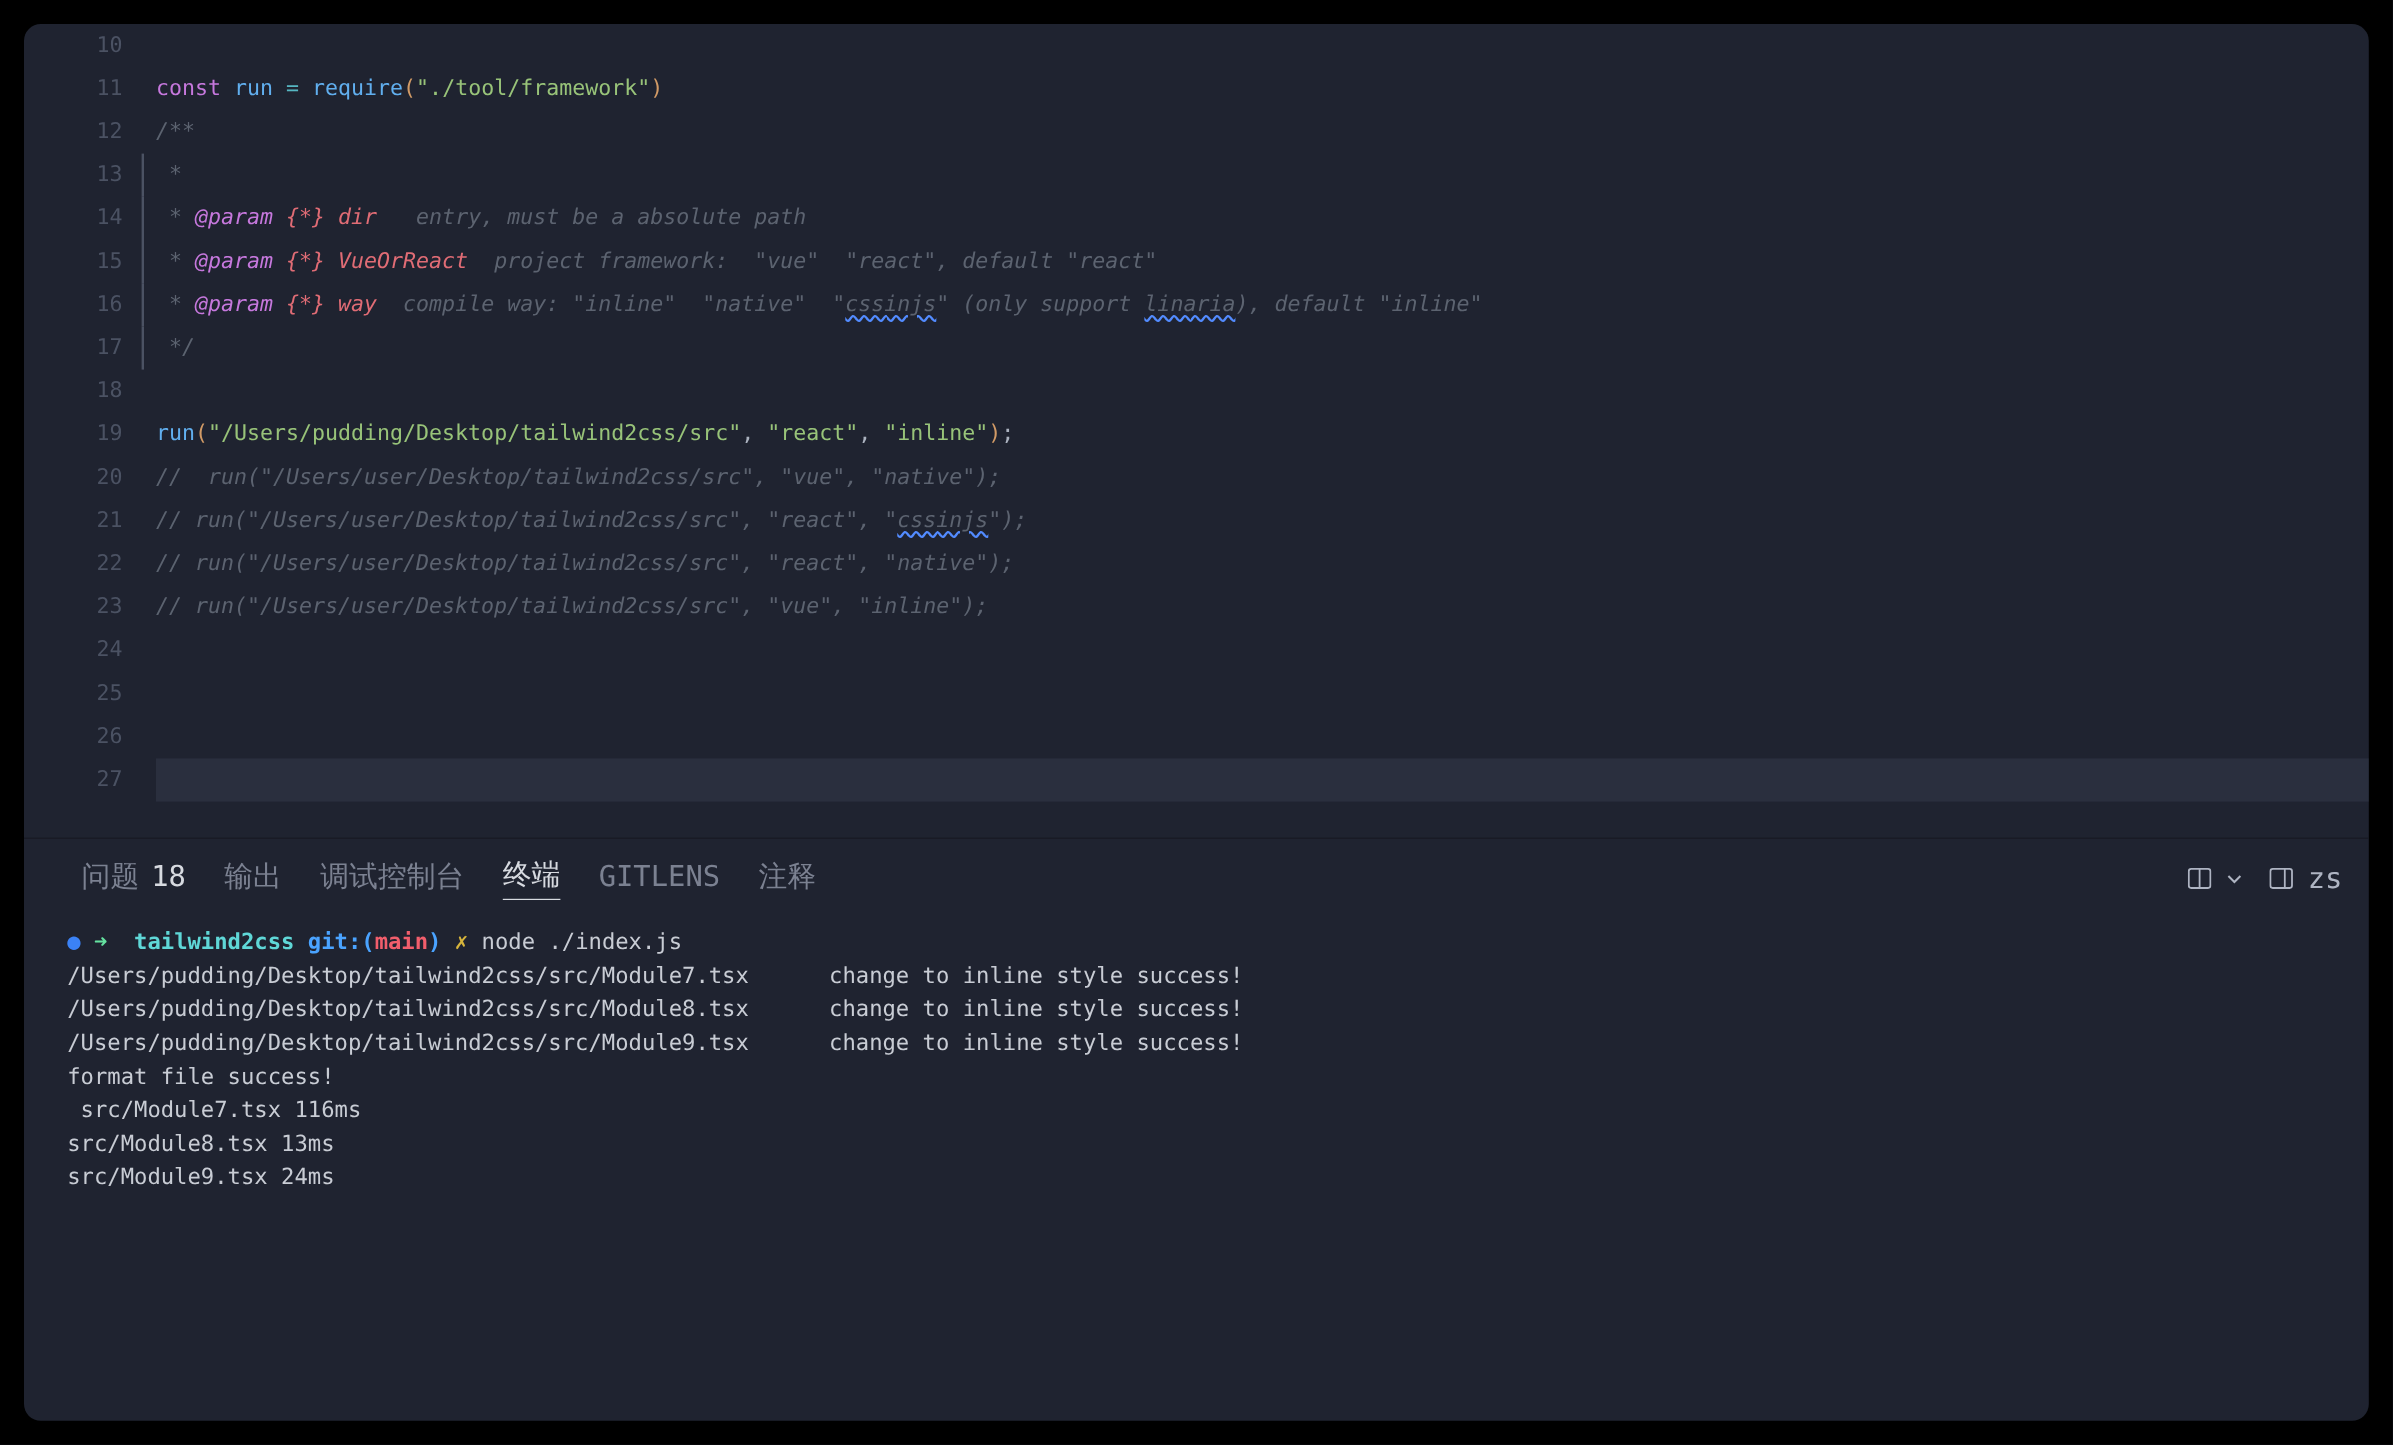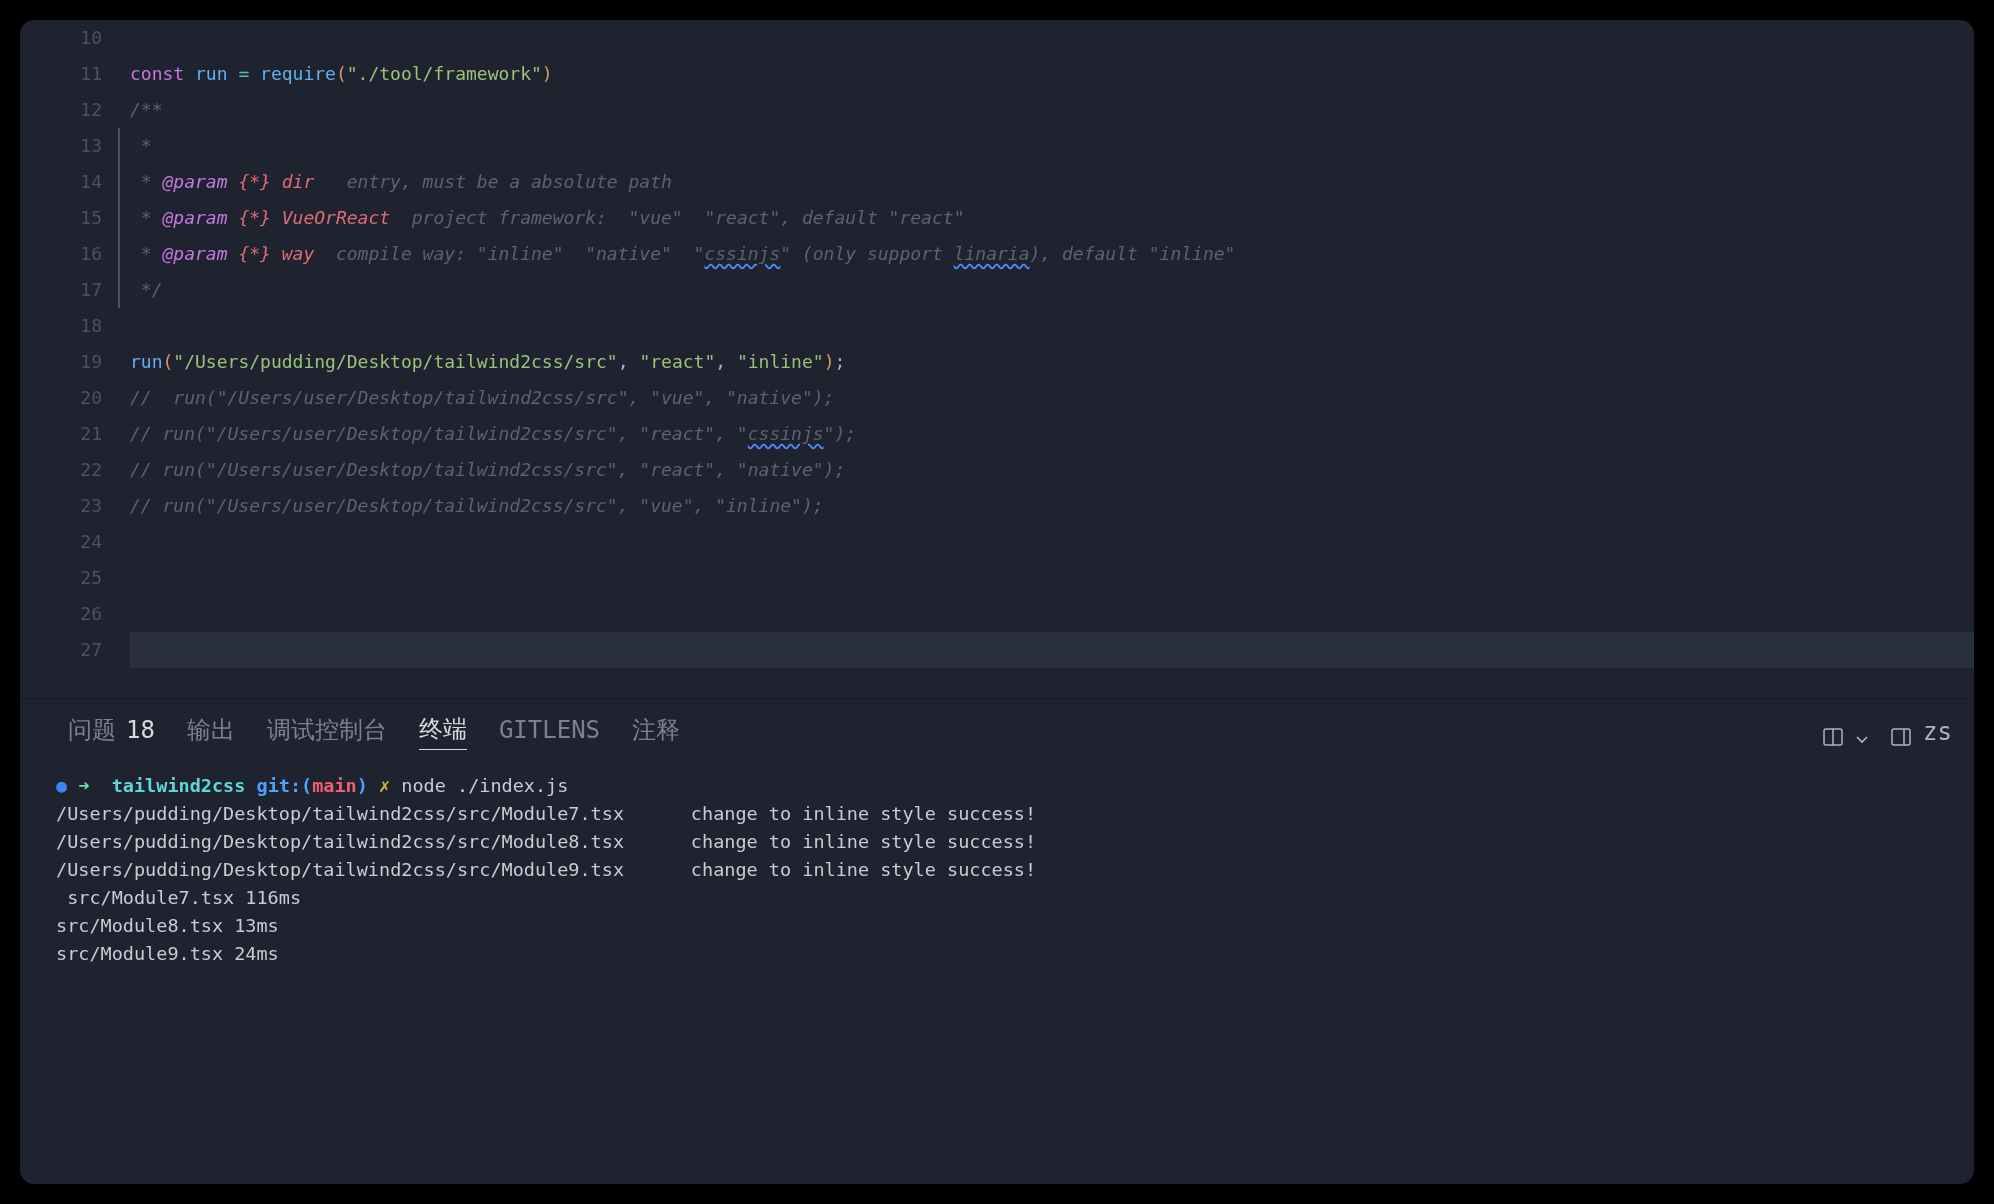--- a/index.html
+++ b/index.html
@@ -71,21 +71,21 @@
   align-items: center;
   gap: 32px;
   padding: 14px 22px 10px 48px;
   color: #7b8191;
   font-size: 24px;
 }
 .tabs .tab { display: flex; align-items: center; gap: 10px; cursor: pointer; padding-bottom: 4px; }
 .tabs .tab.active { color: #d7dae0; border-bottom: 1.5px solid #d7dae0; }
 .tabs .badge { color: #d7dae0; }
 .tabs .spacer { flex: 1; }
-.panel-icons { display: flex; gap: 12px; align-items: flex-end; color: #aeb4c2; }
+.panel-icons { display: flex; gap: 12px; align-items: center; color: #aeb4c2; }
 .panel-icons .ico { display:inline-flex; align-items:center; cursor:pointer; }
 
 .terminal {
   padding: 12px 6px 20px 36px;
   color: #c8ccd4;
   font-size: 18.5px;
   line-height: 28px;
 }
 .term-line { white-space: pre; }
 .dot-blue { color:#3b82f6; }
@@ -201,20 +201,21 @@
         </span>
         <span>zs</span>
       </div>
     </div>
 
     <div class="terminal">
       <div class="term-line"><span class="dot-blue">●</span> <span class="arrow">➜</span>  <span class="dir">tailwind2css</span> <span class="gittxt">git:(</span><span class="branch">main</span><span class="gittxt">)</span> <span class="x">✗</span> <span>node ./index.js</span></div>
       <div class="term-line">/Users/pudding/Desktop/tailwind2css/src/Module7.tsx      change to inline style success!</div>
       <div class="term-line">/Users/pudding/Desktop/tailwind2css/src/Module8.tsx      change to inline style success!</div>
       <div class="term-line">/Users/pudding/Desktop/tailwind2css/src/Module9.tsx      change to inline style success!</div>
+      <div class="term-line">format file success!</div>
       <div class="term-line"> src/Module7.tsx 116ms</div>
       <div class="term-line">src/Module8.tsx 13ms</div>
       <div class="term-line">src/Module9.tsx 24ms</div>
       <div class="term-line">&nbsp;</div>
     </div>
   </div>
 
 </div>
 
 </body></html>

